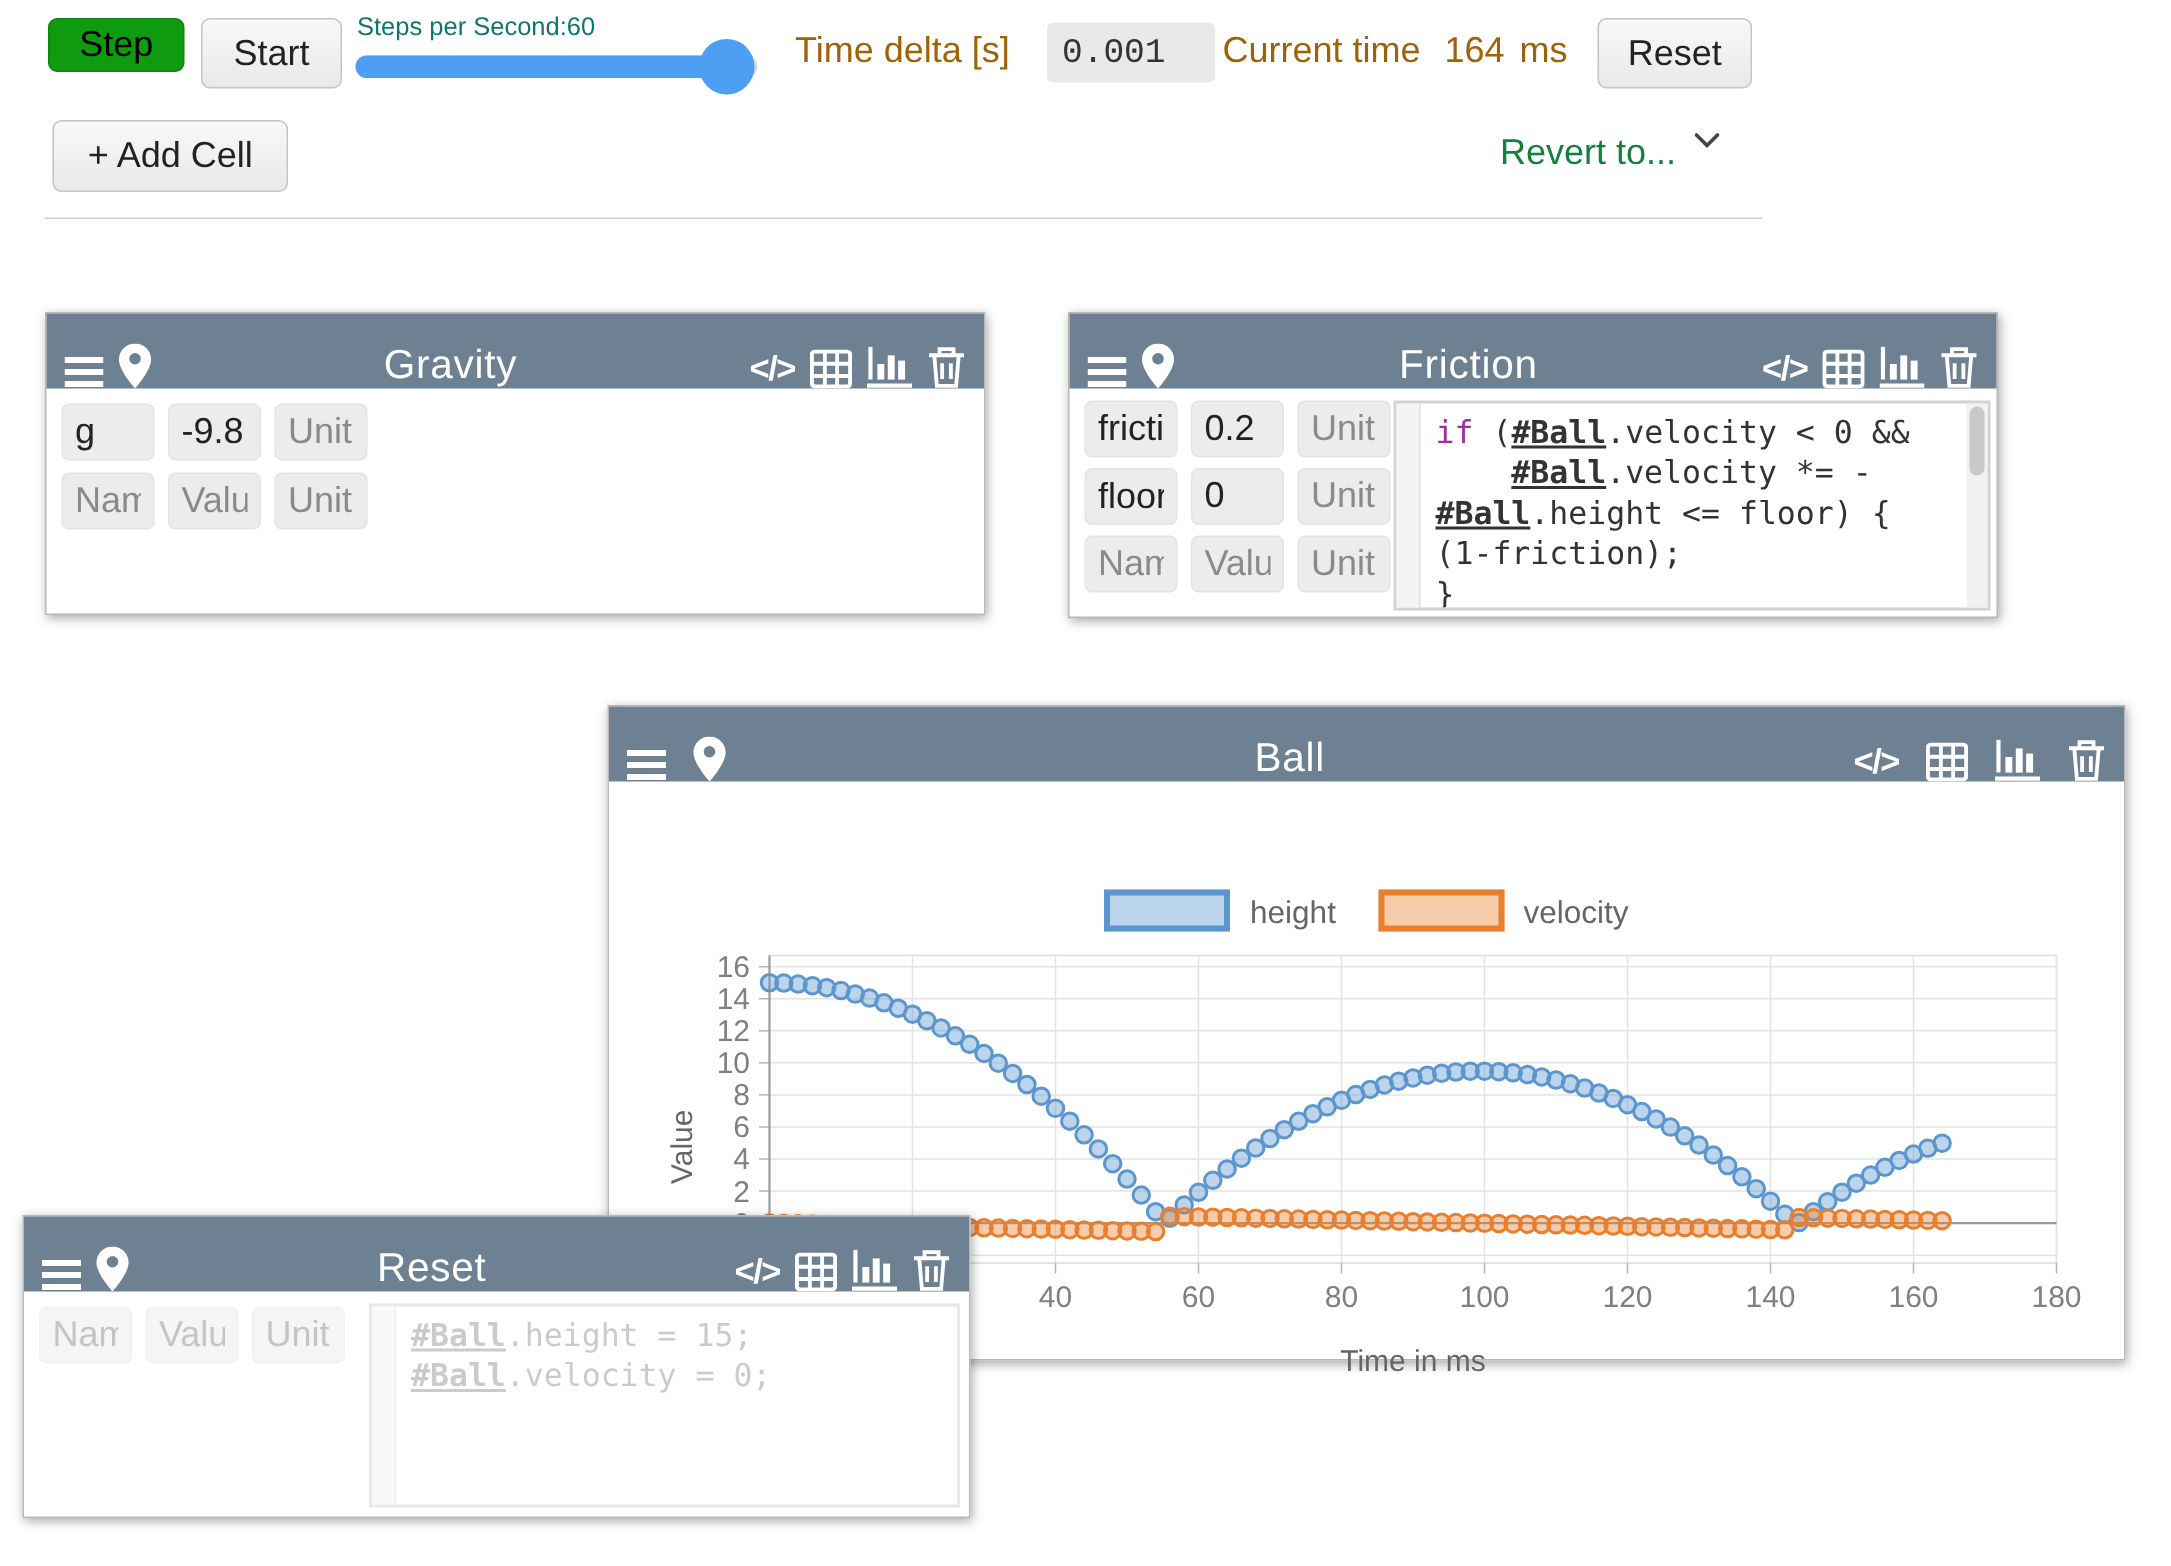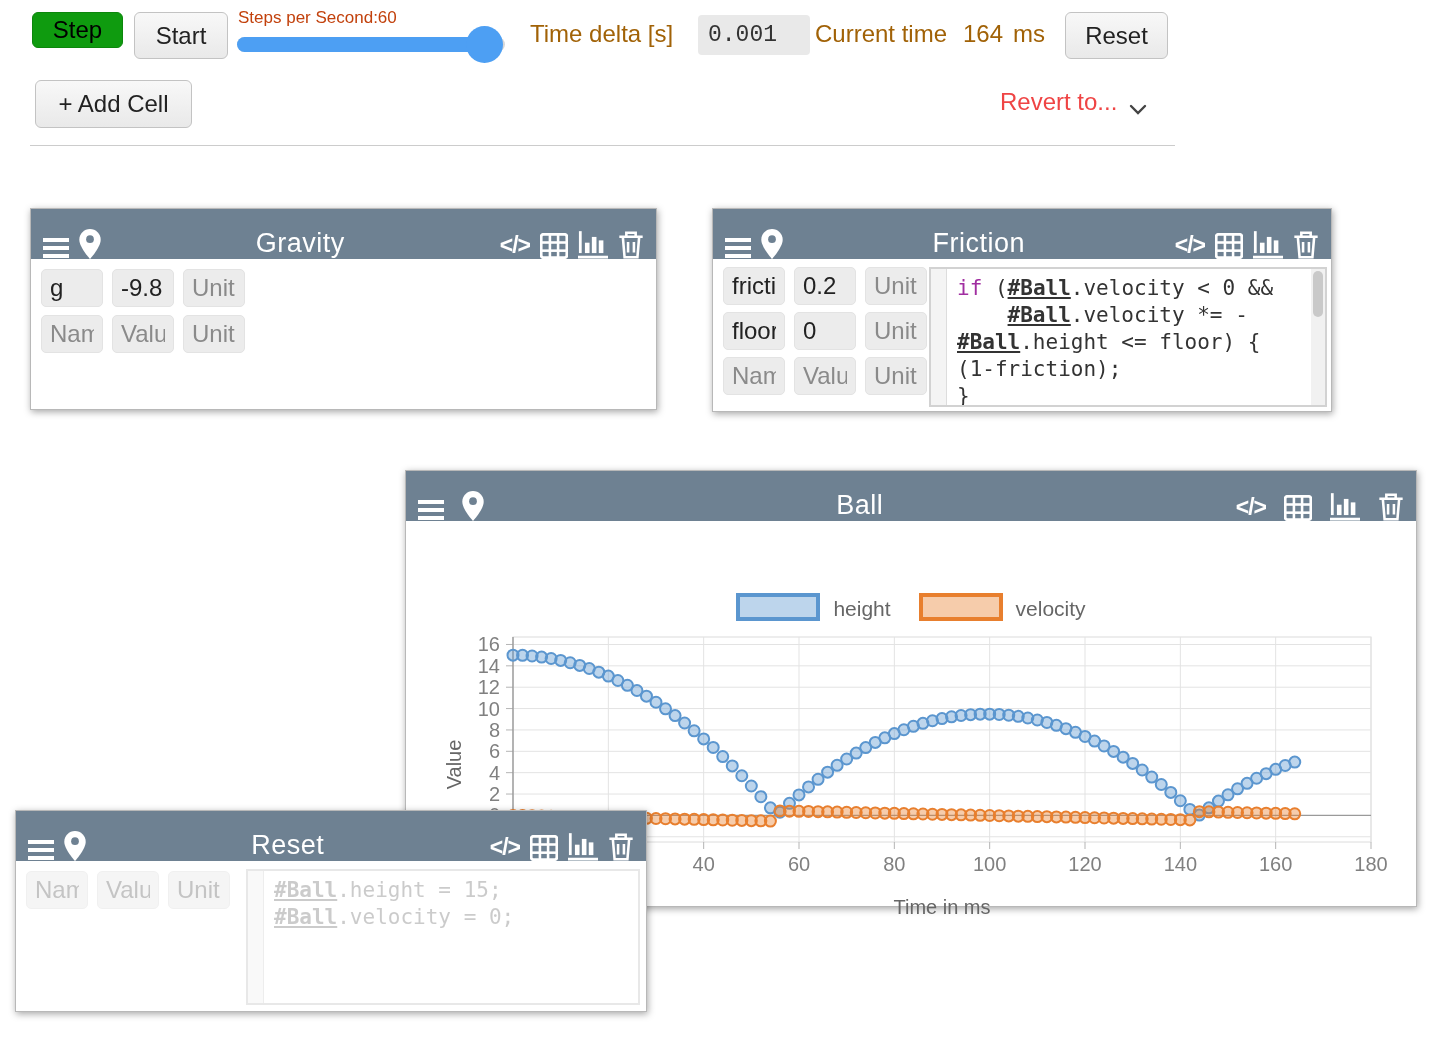--- a/index.html
+++ b/index.html
@@ -8,35 +8,35 @@
 
   
   .btn{position:absolute;border:1px solid #c3c3c3;background:linear-gradient(#f8f8f8,#e9e9e9);
        border-radius:6px;font-size:24px;color:#222;display:flex;align-items:center;
        justify-content:center;cursor:pointer}
   #step-btn{left:32px;top:12px;width:91px;height:36px;background:#0f9b0f;color:#000000;border:1px solid #0c870c}
   #start-btn{left:134px;top:12px;width:94px;height:47px}
   #reset-btn{left:1065px;top:12px;width:103px;height:47px}
   #add-cell-btn{left:35px;top:80px;width:157px;height:48px}
 
-  #slider-label{position:absolute;left:238px;top:8px;font-size:17px;color:#c2410c}
+  #slider-label{position:absolute;left:238px;top:8px;font-size:17px;color:#0f766e}
   #slider{position:absolute;left:237px;top:37px;width:268px;height:15px;background:#d8d8d8;
           border-radius:8px;cursor:pointer}
   #slider-fill{height:100%;background:#4d9ff3;border-radius:8px}
   #slider-thumb{position:absolute;top:-11px;width:37px;height:37px;border-radius:50%;background:#4d9ff3}
 
   .tb-label{position:absolute;top:20px;font-size:24px;color:#a16207;white-space:nowrap}
   #time-delta-label{left:530px}
   #time-delta-input{position:absolute;left:698px;top:15px;width:92px;height:40px;background:#e9e9e9;
         border:none;border-radius:4px;font-size:23px;padding:0 10px;color:#333;font-family:Liberation Mono, monospace}
   #current-time-label{left:815px}
   #current-time-value{left:963px}
   #current-time-unit{left:1013px}
-  #revert{position:absolute;left:1000px;top:88px;display:flex;align-items:flex-end;gap:12px;
-          font-size:24px;color:#ef4444;cursor:pointer}
+  #revert{position:absolute;left:1000px;top:88px;display:flex;align-items:flex-start;gap:12px;
+          font-size:24px;color:#15803d;cursor:pointer}
   #toolbar-divider{position:absolute;left:30px;top:145px;width:1145px;border-top:1px solid #ccc}
 
   
   .cell{position:absolute;background:#fff;border:1px solid #b8b8b8;
         box-shadow:1px 2px 7px rgba(0,0,0,.35)}
   #cell-gravity{left:30px;top:208px;width:625px;height:200px}
   #cell-friction{left:712px;top:208px;width:618px;height:202px}
   #cell-ball{left:405px;top:470px;width:1010px;height:435px;z-index:1}
   #cell-reset{left:15px;top:810px;width:630px;height:200px;z-index:2}
 

